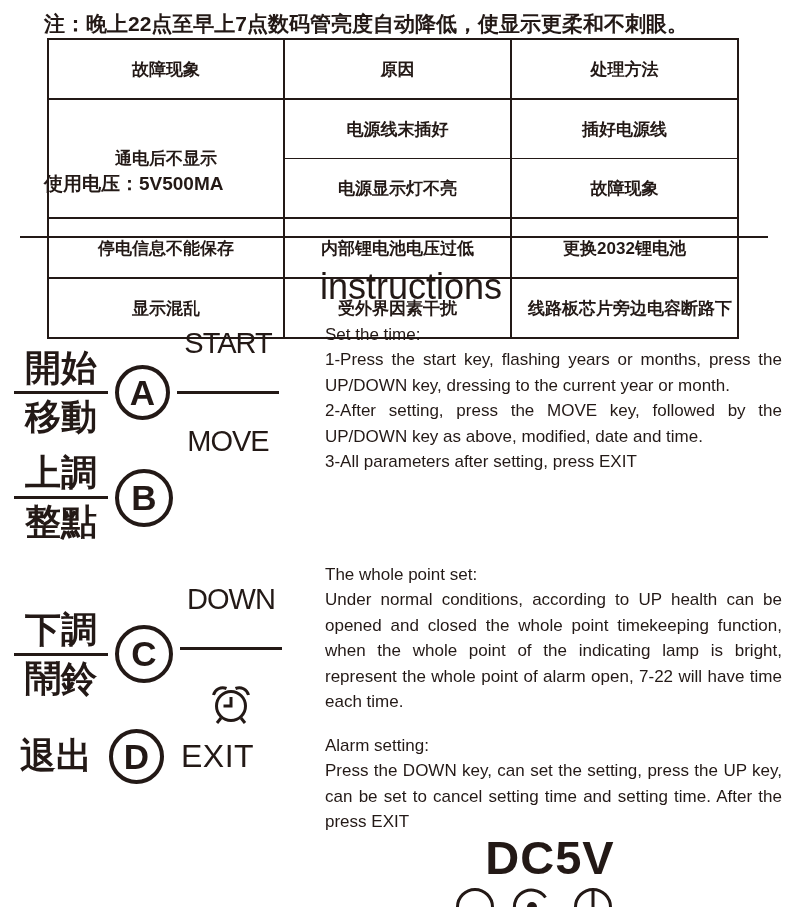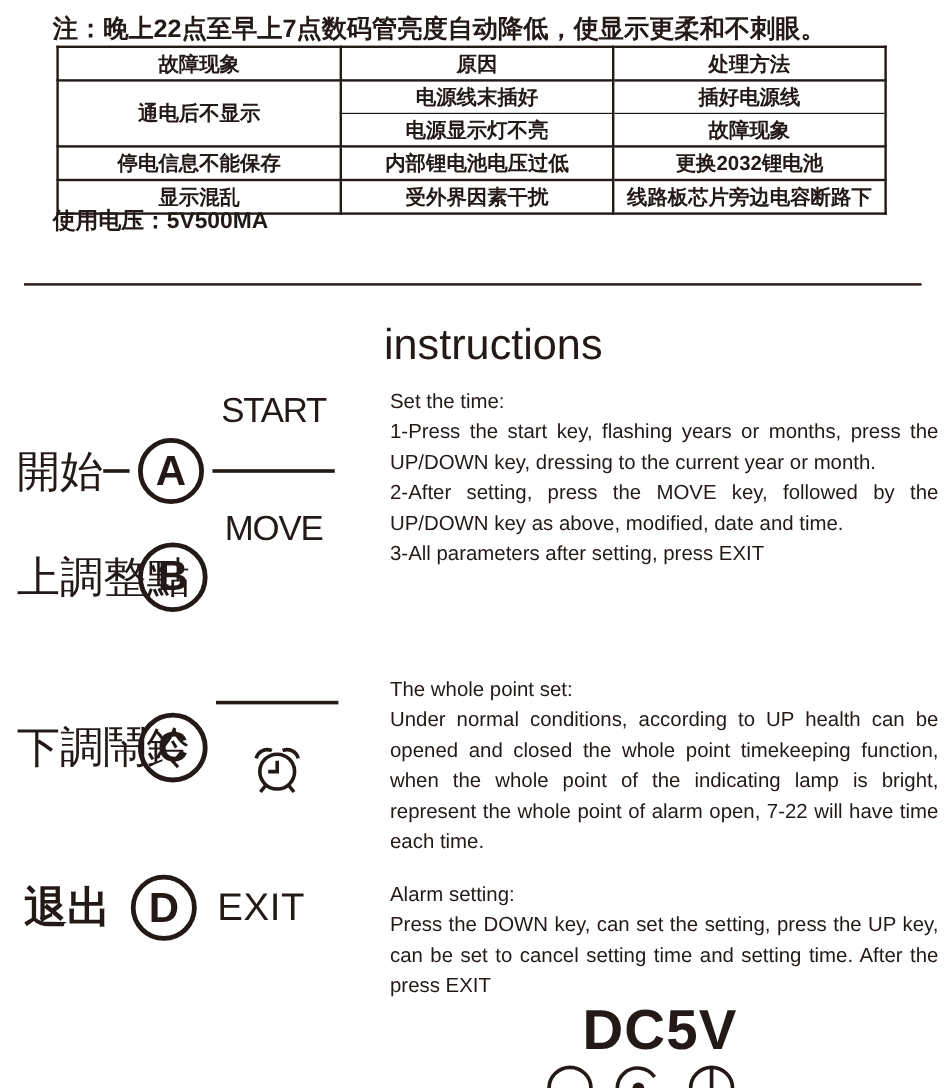--- a/index.html
+++ b/index.html
@@ -7,40 +7,40 @@
     width:790px;height:907px;position:relative;overflow:hidden;
     background:#ffffff;color:#231916;
     font-family:"Liberation Sans",sans-serif;
     -webkit-font-smoothing:antialiased;
   }
   
   .note{position:absolute;left:44px;top:10px;font-size:21px;font-weight:700;white-space:nowrap;}
   
   table.fault{position:absolute;left:47px;top:38px;width:690px;border-collapse:collapse;table-layout:fixed;}
   .fault th,.fault td{
-    border:2px solid #231916;height:26px;padding:0;
+    border:2px solid #231916;height:26px;padding:16px;
     text-align:center;vertical-align:middle;
     font-size:17px;font-weight:700;overflow:hidden;white-space:nowrap;
   }
   .fault .thin-b{border-bottom-width:1px;}
   .fault .thin-t{border-top-width:1px;}
   
   .voltage{position:absolute;left:44px;top:171px;font-size:19px;font-weight:700;}
   
   .divider{position:absolute;left:20px;top:236px;width:748px;height:2px;background:#231916;}
   
   .heading{position:absolute;left:320px;top:266px;width:460px;text-align:left;font-size:36px;font-weight:400;}
   
   .key-group{position:absolute;display:flex;align-items:center;}
   #key-a{left:14px;top:326px;}
   #key-b{left:14px;top:452px;}
   #key-c{left:14px;top:582px;text-align:right;}
   #key-d{left:20px;top:729px;}
-  .zh-frac{display:flex;flex-direction:row;align-items:center;width:94px;
-    font-size:36px;font-weight:400;line-height:42px;white-space:nowrap;}
+  .zh-frac{display:flex;flex-direction:column;align-items:center;width:94px;
+    font-size:36px;font-weight:700;line-height:42px;white-space:nowrap;}
   .en-frac{display:flex;flex-direction:column;align-items:center;width:102px;
     font-size:29px;font-weight:400;line-height:35px;letter-spacing:-1px;white-space:nowrap;gap:28px;}
   .frac-bar{height:3px;background:#231916;width:100%;margin:2px 0;}
   .key-circle{box-sizing:border-box;width:55px;height:55px;border:4px solid #231916;border-radius:50%;
     display:flex;align-items:center;justify-content:center;
     font-size:35px;font-weight:700;margin:0 7px;flex:none;}
   .key-circle.big{width:58px;height:58px;}
   .clock-row{display:flex;align-items:center;}
   .ratio-label{font-size:25px;font-weight:700;letter-spacing:-1px;}
   .zh-solo{font-size:36px;font-weight:700;margin-right:10px;white-space:nowrap;}
@@ -102,20 +102,21 @@
 <div class="voltage">使用电压：5V500MA</div>
 
 <div class="divider"></div>
 
 <div class="heading">instructions</div>
 
 <div class="key-group" id="key-a">
   <div class="zh-frac">
     <span>開始</span>
     <span class="frac-bar"></span>
+    <span>移動</span>
   </div>
   <div class="key-circle">
     <span>A</span>
   </div>
   <div class="en-frac">
     <span>START</span>
     <span class="frac-bar"></span>
     <span>MOVE</span>
   </div>
 </div>
@@ -134,20 +135,21 @@
 <div class="key-group" id="key-c">
   <div class="zh-frac">
     <span>下調</span>
     <span class="frac-bar"></span>
     <span>鬧鈴</span>
   </div>
   <div class="key-circle big">
     <span>C</span>
   </div>
   <div class="en-frac">
+    <span>DOWN</span>
     <span class="frac-bar"></span>
     <svg width="44" height="44" viewBox="0 0 44 44" style="margin-top:2px">
       <path class="ink-stroke" d="M4.5 13 A 9.5 9.5 0 0 1 17.5 6.5"></path>
       <path class="ink-stroke" d="M39.5 13 A 9.5 9.5 0 0 0 26.5 6.5"></path>
       <circle class="ink-stroke" cx="22" cy="24" r="14.5"></circle>
       <path class="ink-stroke" d="M22 15 L22 24 L14.5 24"></path>
       <path class="ink-stroke" d="M12 36 L8 41"></path>
       <path class="ink-stroke" d="M32 36 L36 41"></path>
     </svg>
   </div>

